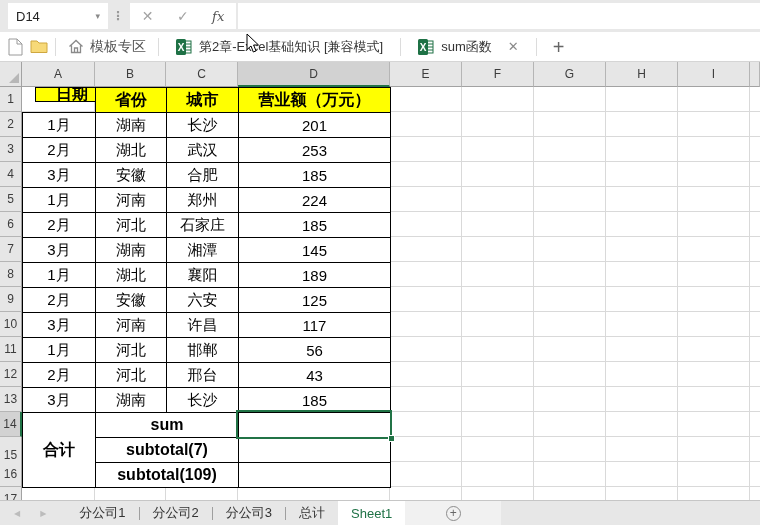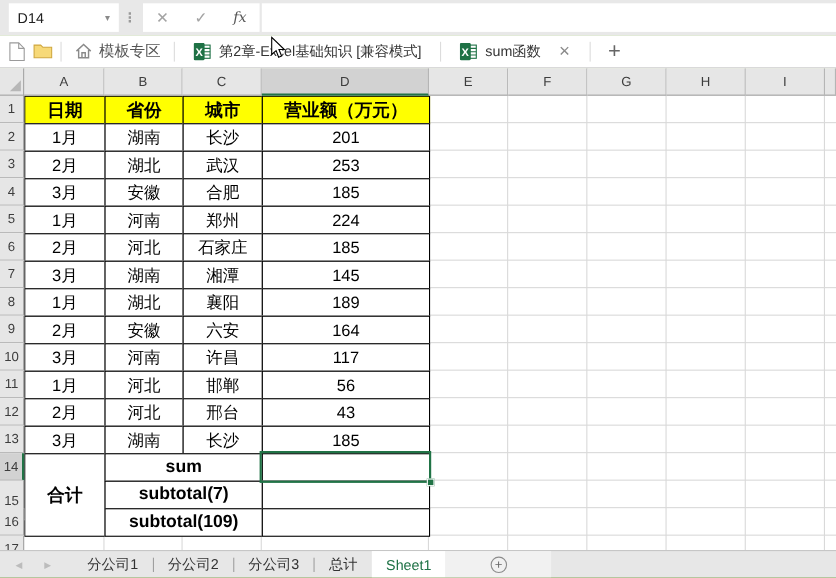--- a/index.html
+++ b/index.html
@@ -156,21 +156,21 @@
       <div class="gl" style="left: 22px; top: 199px; width: 738px; height: 1px;"></div>
       <div class="gl" style="left: 22px; top: 224px; width: 738px; height: 1px;"></div>
       <div class="gl" style="left: 22px; top: 249px; width: 738px; height: 1px;"></div>
       <div class="gl" style="left: 22px; top: 274px; width: 738px; height: 1px;"></div>
       <div class="gl" style="left: 22px; top: 299px; width: 738px; height: 1px;"></div>
       <div class="gl" style="left: 22px; top: 324px; width: 738px; height: 1px;"></div>
       <div class="gl" style="left: 22px; top: 349px; width: 738px; height: 1px;"></div>
       <div class="gl" style="left: 22px; top: 374px; width: 738px; height: 1px;"></div>
       <div class="gl" style="left: 22px; top: 399px; width: 738px; height: 1px;"></div>
       <div class="gl" style="left: 22px; top: 424px; width: 738px; height: 1px;"></div>
-      <div class="tcell hdr" style="left: 22px; top: 25px; width: 74px; height: 26px;">日期</div>
+      <div class="tcell hdr" style="left: 35px; top: 25px; width: 74px; height: 15px;">日期</div>
       <div class="tcell hdr" style="left: 95px; top: 25px; width: 72px; height: 26px;">省份</div>
       <div class="tcell hdr" style="left: 166px; top: 25px; width: 73px; height: 26px; text-align: center;">城市</div>
       <div class="tcell hdr" style="left: 238px; top: 25px; width: 153px; height: 26px;">营业额（万元）</div>
       <div class="tcell" style="left: 22px; top: 50px; width: 74px; height: 26px;">1月</div>
       <div class="tcell" style="left: 95px; top: 50px; width: 72px; height: 26px;">湖南</div>
       <div class="tcell" style="left: 166px; top: 50px; width: 73px; height: 26px;">长沙</div>
       <div class="tcell" style="left: 238px; top: 50px; width: 153px; height: 26px;">201</div>
       <div class="tcell" style="left: 22px; top: 75px; width: 74px; height: 26px;">2月</div>
       <div class="tcell" style="left: 95px; top: 75px; width: 72px; height: 26px;">湖北</div>
       <div class="tcell" style="left: 166px; top: 75px; width: 73px; height: 26px;">武汉</div>
@@ -191,21 +191,21 @@
       <div class="tcell" style="left: 95px; top: 175px; width: 72px; height: 26px;">湖南</div>
       <div class="tcell" style="left: 166px; top: 175px; width: 73px; height: 26px;">湘潭</div>
       <div class="tcell" style="left: 238px; top: 175px; width: 153px; height: 26px;">145</div>
       <div class="tcell" style="left: 22px; top: 200px; width: 74px; height: 26px;">1月</div>
       <div class="tcell" style="left: 95px; top: 200px; width: 72px; height: 26px;">湖北</div>
       <div class="tcell" style="left: 166px; top: 200px; width: 73px; height: 26px;">襄阳</div>
       <div class="tcell" style="left: 238px; top: 200px; width: 153px; height: 26px;">189</div>
       <div class="tcell" style="left: 22px; top: 225px; width: 74px; height: 26px;">2月</div>
       <div class="tcell" style="left: 95px; top: 225px; width: 72px; height: 26px;">安徽</div>
       <div class="tcell" style="left: 166px; top: 225px; width: 73px; height: 26px;">六安</div>
-      <div class="tcell" style="left: 238px; top: 225px; width: 153px; height: 26px;">164</div>
+      <div class="tcell" style="left: 238px; top: 225px; width: 153px; height: 26px;">125</div>
       <div class="tcell" style="left: 22px; top: 250px; width: 74px; height: 26px;">3月</div>
       <div class="tcell" style="left: 95px; top: 250px; width: 72px; height: 26px;">河南</div>
       <div class="tcell" style="left: 166px; top: 250px; width: 73px; height: 26px;">许昌</div>
       <div class="tcell" style="left: 238px; top: 250px; width: 153px; height: 26px;">117</div>
       <div class="tcell" style="left: 22px; top: 275px; width: 74px; height: 26px;">1月</div>
       <div class="tcell" style="left: 95px; top: 275px; width: 72px; height: 26px;">河北</div>
       <div class="tcell" style="left: 166px; top: 275px; width: 73px; height: 26px;">邯郸</div>
       <div class="tcell" style="left: 238px; top: 275px; width: 153px; height: 26px;">56</div>
       <div class="tcell" style="left: 22px; top: 300px; width: 74px; height: 26px;">2月</div>
       <div class="tcell" style="left: 95px; top: 300px; width: 72px; height: 26px;">河北</div>

